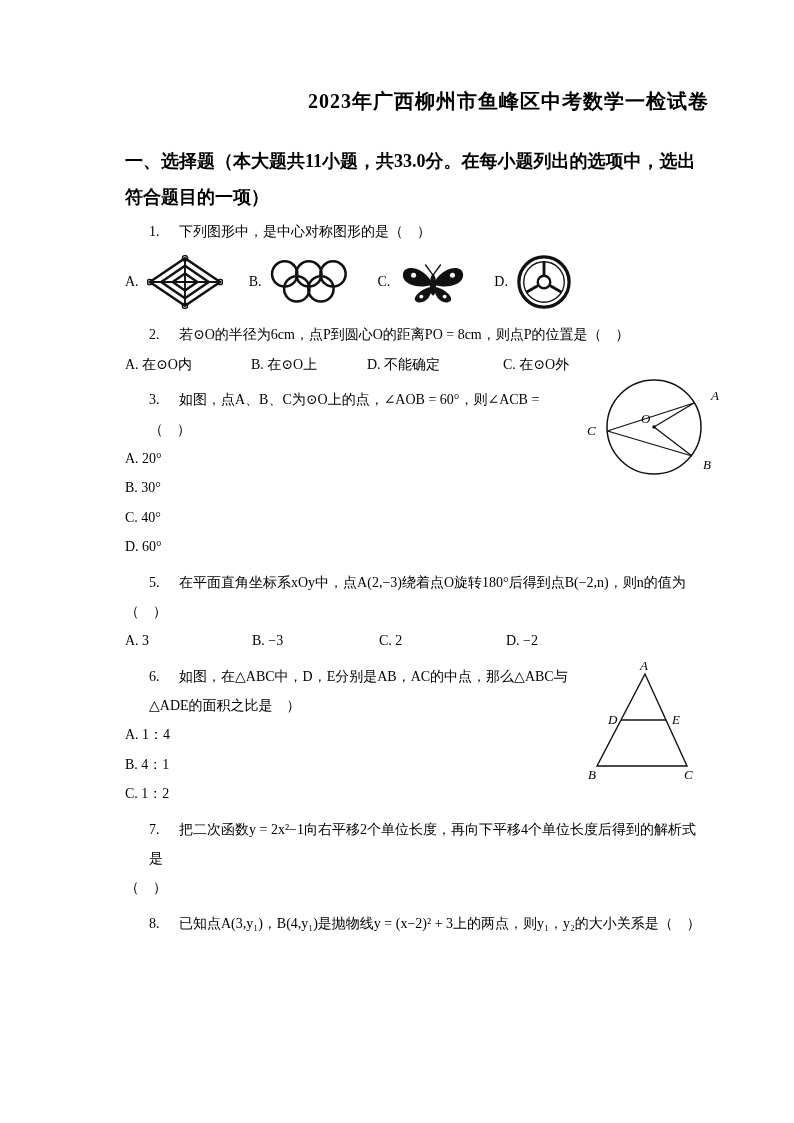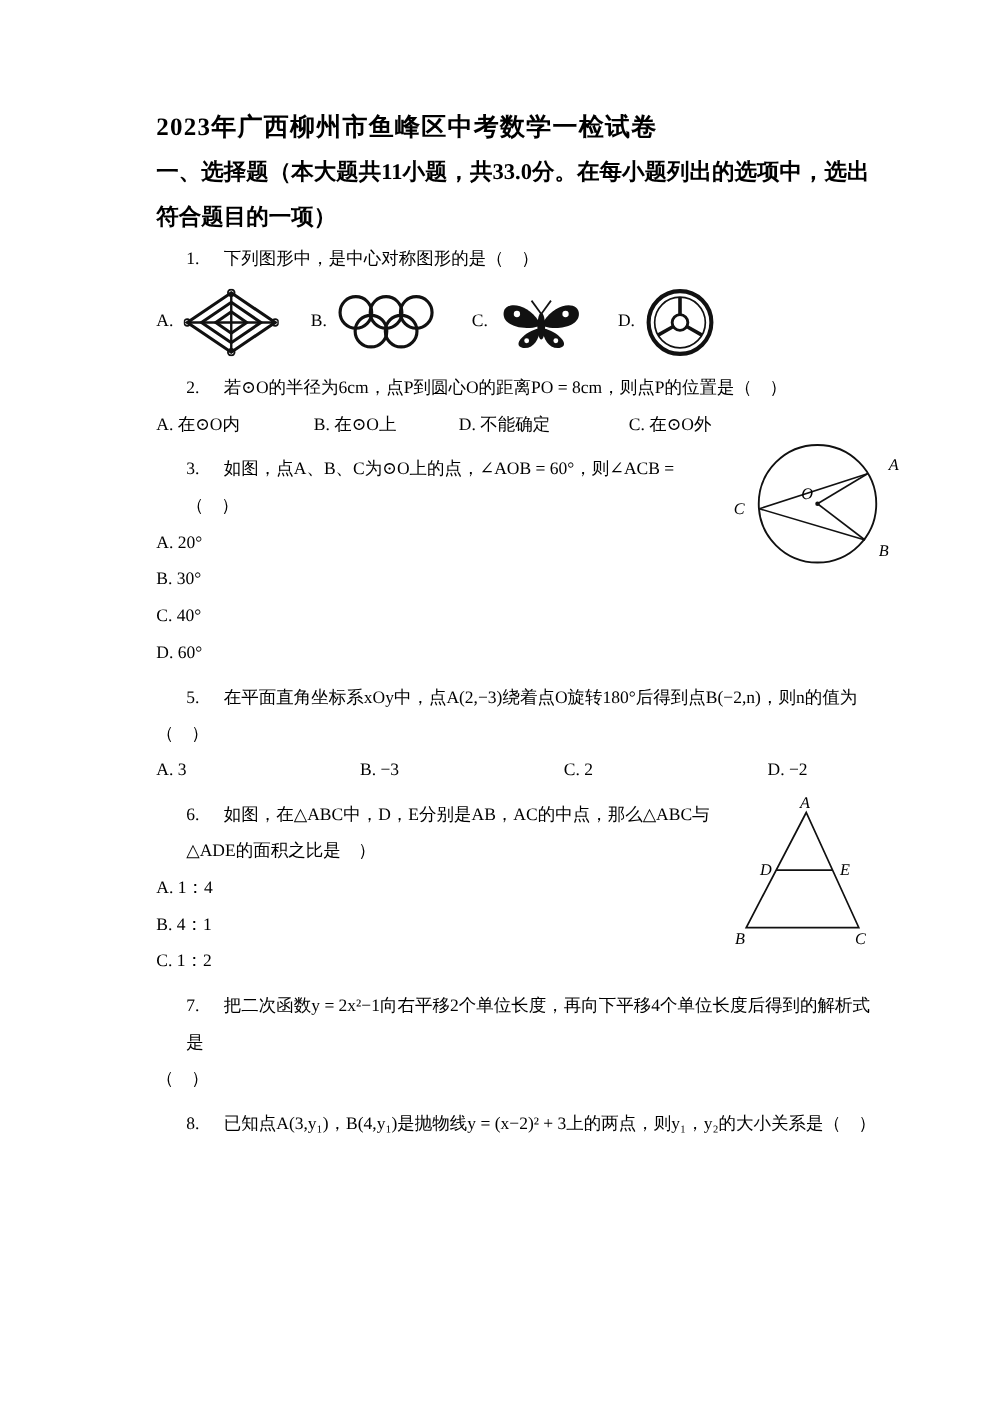--- a/index.html
+++ b/index.html
@@ -3,35 +3,35 @@
 <meta charset="utf-8">
 <style>
   * { margin:0; padding:0; box-sizing:border-box; }
   html,body { background:#ffffff; }
   .page {
     width:794px; height:1123px; margin:0 auto; background:#ffffff;
     padding:88px 85px 30px 125px;
     font-family:"Liberation Serif","DejaVu Serif",serif;
     font-size:14px; color:#000; overflow:hidden; position:relative;
   }
-  .title { text-align:left; font-size:20px; font-weight:bold; margin-bottom:4px; letter-spacing:1px; }
+  .title { text-align:right; font-size:20px; font-weight:bold; margin-bottom:28px; letter-spacing:1px; }
   .section { font-weight:bold; font-size:18px; line-height:2.0; margin-bottom:2px; }
   .q { margin-bottom:6px; }
   .q::after { content:""; display:block; clear:both; }
   .stem { line-height:2.1;margin-left:24px; }
   .qnum { display:inline-block; min-width:30px; }
   .paren-line { line-height:2.1; }
 
   .img-row { display:flex; align-items:center; margin:8px 0 10px; }
   .img-row .optlabel { margin-right:8px; }
   .img-row .figwrap { margin-right:26px; display:inline-flex; align-items:center; }
   .img-row .figwrap:last-child { margin-right:0; }
 
   .opts-row4 { display:grid; grid-template-columns:126px 116px 136px auto; line-height:2.1; }
-  .opts-row4n { display:grid; grid-template-columns:127px 127px 127px auto; line-height:2.1;gap:36px; }
+  .opts-row4n { display:grid; grid-template-columns:127px 127px 127px auto; line-height:2.1; }
   .opts-2col { display:grid; grid-template-columns:272px auto; line-height:2.2; }
   .opts-stack span { display:block; line-height:2.1; }
 
   .fig-right { float:right; margin-left:10px; }
   .fig-right.circle { margin-top:-14px; margin-right:-20px; }
   .fig-right.triangle { margin-top:-4px; margin-right:10px; }
 
   svg { display:block; }
   svg text { font-family:"Liberation Serif","DejaVu Serif",serif; font-style:italic; font-size:13px; fill:#000; }
 </style>

